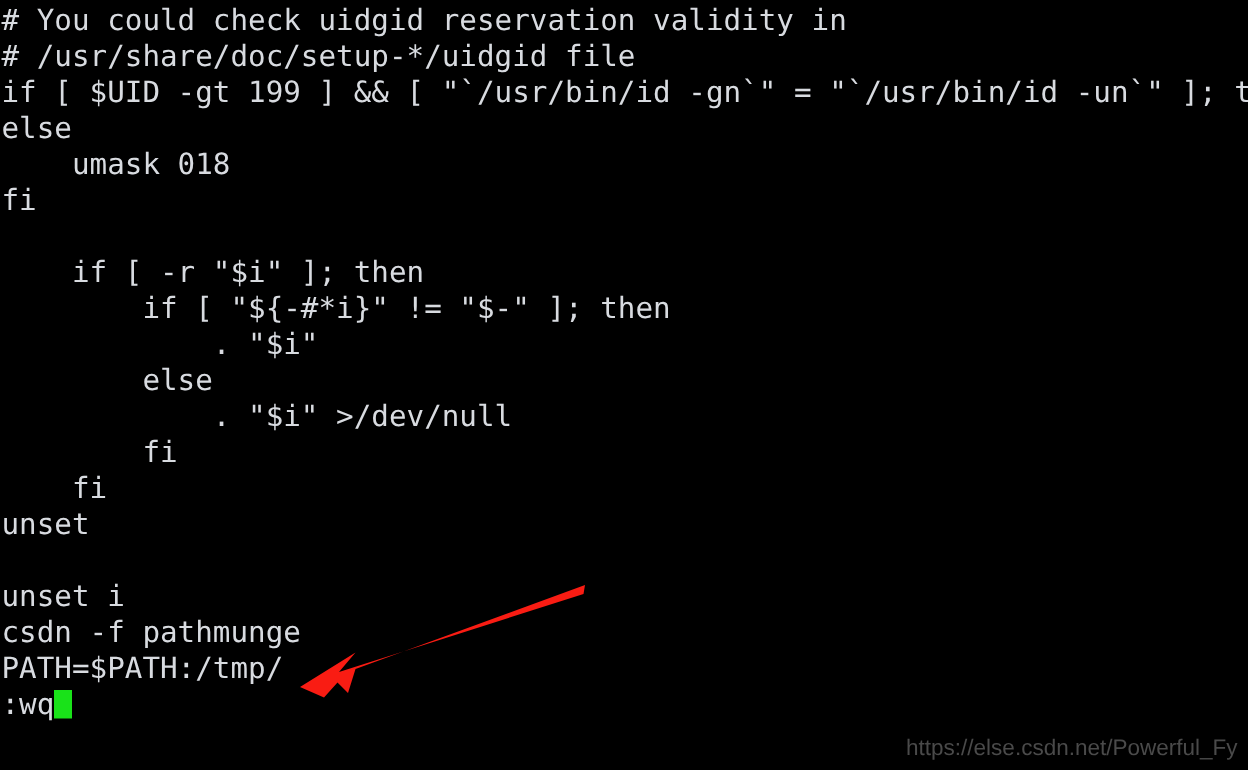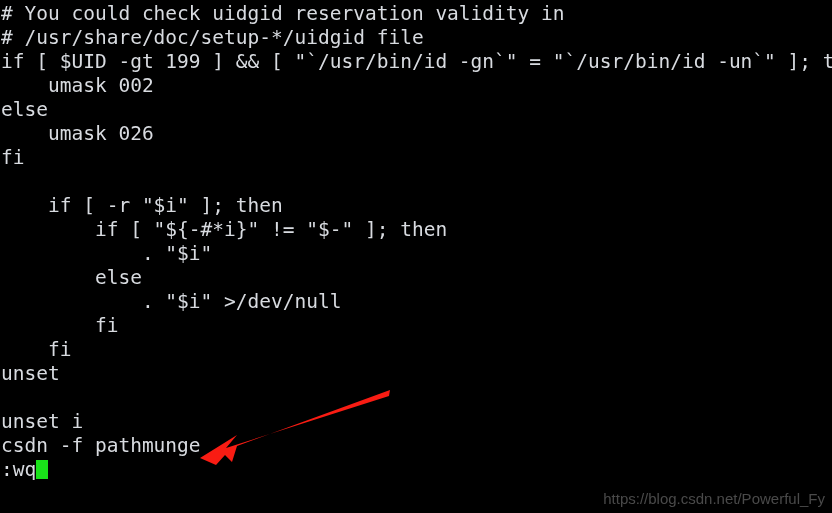--- a/index.html
+++ b/index.html
@@ -62,38 +62,38 @@
 </style>
 </head>
 <body>
 
 <div id="screen">
 
   <div id="terminal">
     <div class="line"># You could check uidgid reservation validity in</div>
     <div class="line"># /usr/share/doc/setup-*/uidgid file</div>
     <div class="line">if [ $UID -gt 199 ] &amp;&amp; [ "`/usr/bin/id -gn`" = "`/usr/bin/id -un`" ]; then</div>
-    <div class="line">    umask 002</div>
     <div class="line">else</div>
-    <div class="line">    umask 026</div>
+    <div class="line">    umask 018</div>
     <div class="line">fi</div>
     <div class="line"></div>
     <div class="line">    if [ -r "$i" ]; then</div>
     <div class="line">        if [ "${-#*i}" != "$-" ]; then</div>
     <div class="line">            . "$i"</div>
     <div class="line">        else</div>
     <div class="line">            . "$i" &gt;/dev/null</div>
     <div class="line">        fi</div>
     <div class="line">    fi</div>
     <div class="line">unset</div>
     <div class="line"></div>
     <div class="line">unset i</div>
     <div class="line">csdn -f pathmunge</div>
+    <div class="line">PATH=$PATH:/tmp/</div>
     <div class="line"><span>:wq</span><span class="cursor"></span></div>
   </div>
 
   <svg id="arrow" viewBox="0 0 832 513" xmlns="http://www.w3.org/2000/svg">
     <polygon points="390,390 389,396 226,448 237,435 200,458 216,465 225,455 232,462 237,446" fill="#f91c13"></polygon>
   </svg>
 
-  <div id="watermark">https://blog.csdn.net/Powerful_Fy</div>
+  <div id="watermark">https://else.csdn.net/Powerful_Fy</div>
 
 </div>
 
 </body></html>

